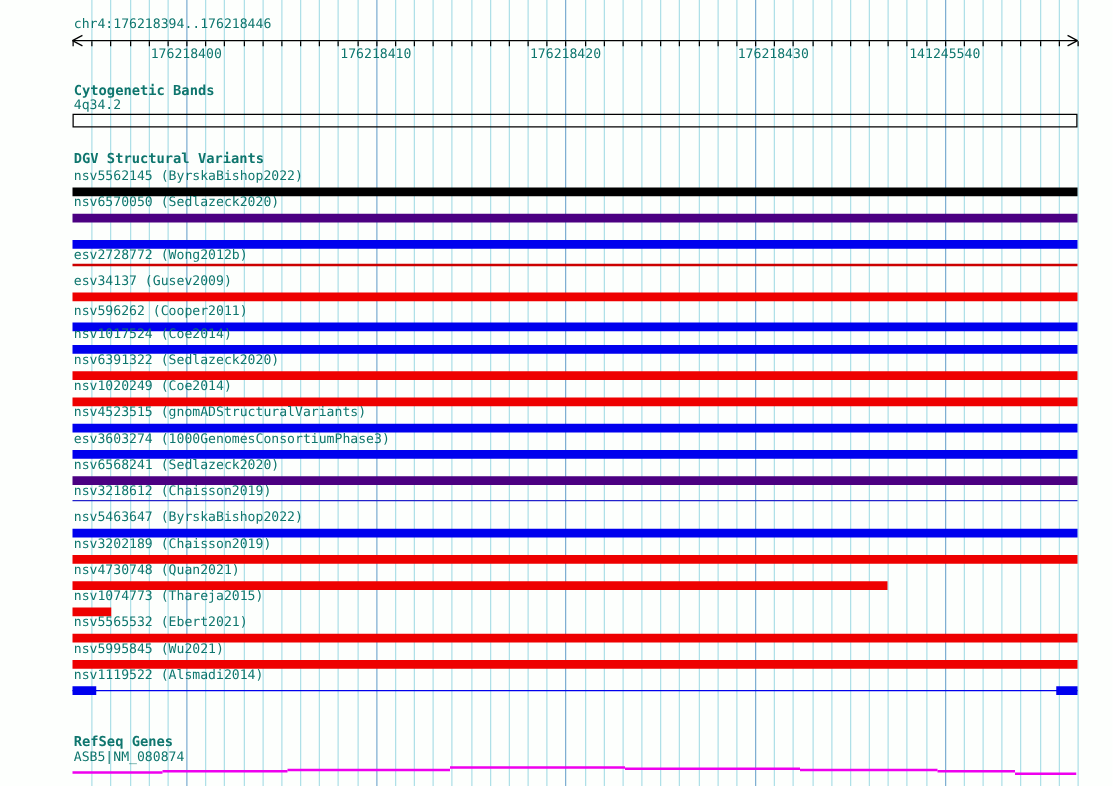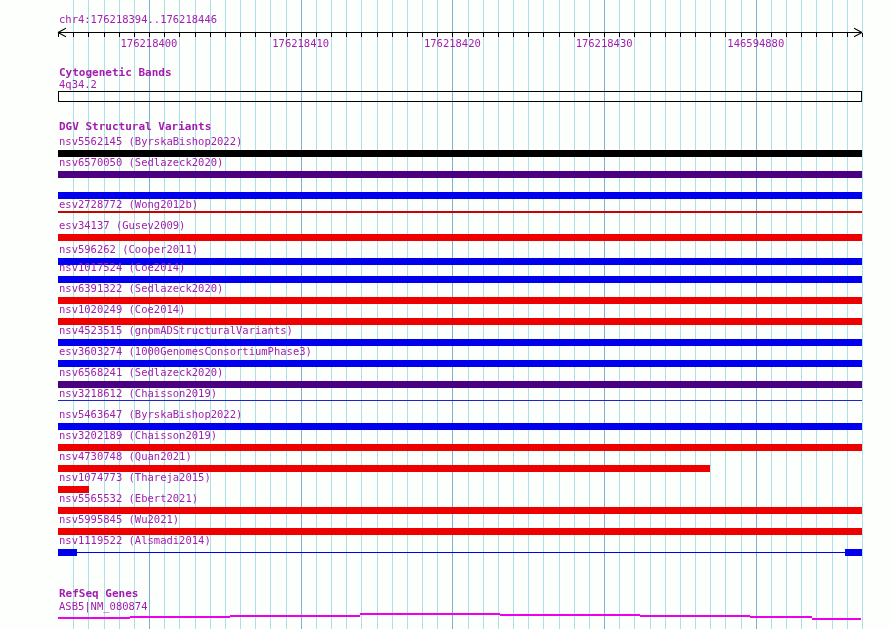--- a/index.html
+++ b/index.html
@@ -1,18 +1,18 @@
 <!DOCTYPE html>
 <html><head>
 <meta charset="utf-8">
 <style>
   html,body{margin:0;padding:0}
   .page{
     position:relative;width:890px;height:629px;overflow:hidden;
-    background:#FDFFFD;color:#a21caf;
+    background:#FDFFFD;color:#0f766e;
     font-family:"DejaVu Sans Mono","Liberation Mono",monospace;
   }
   
   .gridlines{position:absolute;left:58px;top:0;width:804px;height:629px}
   .gridline{position:absolute;top:0;bottom:0;width:1px}
   
   .region-header{position:absolute;left:59px;top:13px;font-size:10.5px;white-space:pre}
   .ruler-line{position:absolute;left:58px;top:32px;width:804px;height:1px;background:#000}
   .arrowstroke{position:absolute;width:9px;height:1px;background:#000}
   .arr-l1{left:58px;top:32px;transform-origin:0 50%;transform:rotate(-28deg)}
@@ -162,22 +162,22 @@
       <div class="tick" style="left: 743.32px;"></div>
       <div class="tick" style="left: 758.49px;"></div>
       <div class="tick" style="left: 773.66px;"></div>
       <div class="tick" style="left: 788.83px;"></div>
       <div class="tick" style="left: 804px;"></div>
     </div>
   <div class="ruler-labels" id="ruler-labels">
       <div class="ruler-label" style="left: 149px;">176218400</div>
       <div class="ruler-label" style="left: 300.7px;">176218410</div>
       <div class="ruler-label" style="left: 452.4px;">176218420</div>
-      <div class="ruler-label" style="left: 604.1px;">176218430</div>
-      <div class="ruler-label" style="left: 755.8px;">146594880</div>
+      <div class="ruler-label" style="left: 604.1px; padding-left: 29px;">176218430</div>
+      <div class="ruler-label" style="left: 755.8px;">141245540</div>
     </div>
 
   <div class="track-title cyto-title">Cytogenetic Bands</div>
   <div class="small-label cyto-band-label">4q34.2</div>
   <div class="cyto-band-box"></div>
 
   <div class="track-title dgv-title">DGV Structural Variants</div>
   <div class="variant-rows" id="variant-rows">
       <div class="variant-row" style="top: 0px;">
         <div class="variant-label">nsv5562145 (ByrskaBishop2022)</div>

